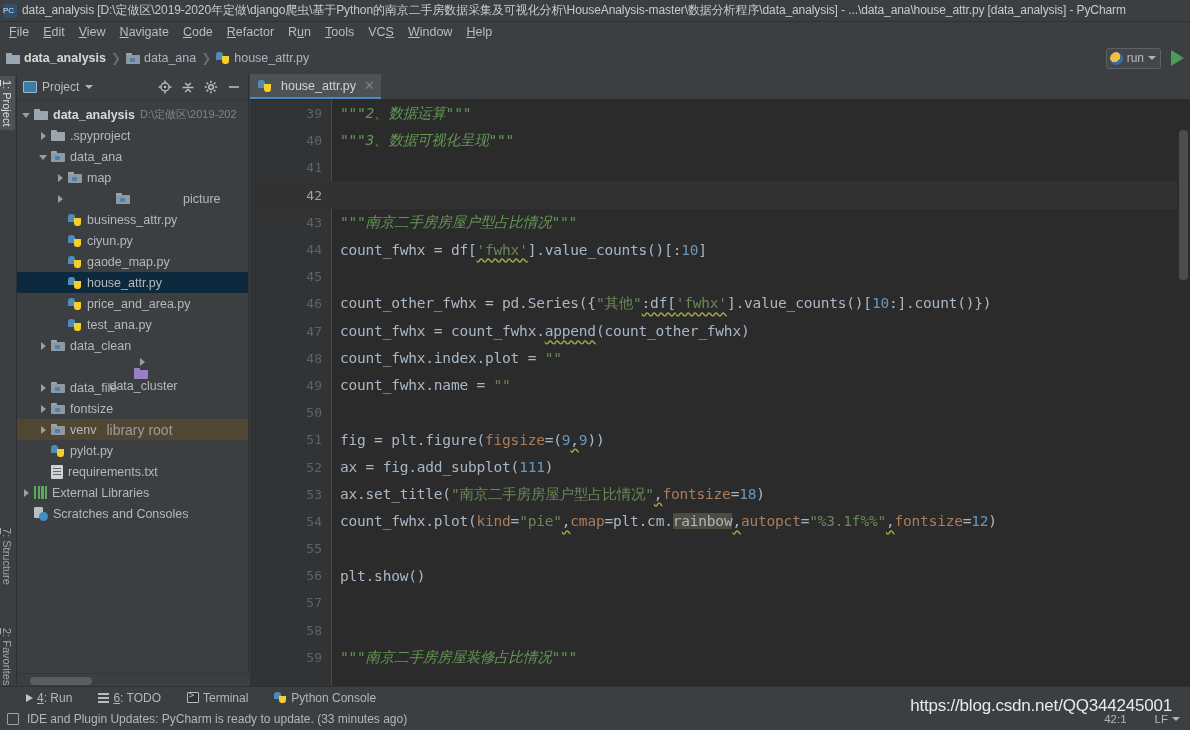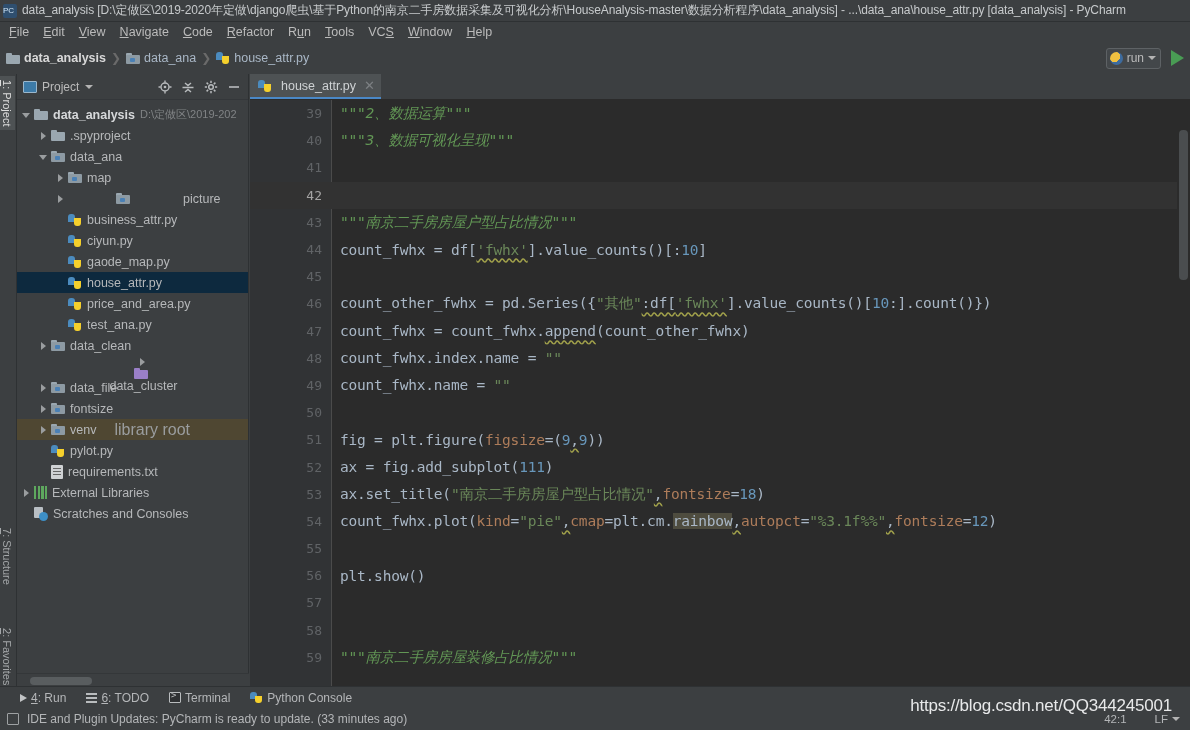--- a/index.html
+++ b/index.html
@@ -131,21 +131,21 @@
   .arrow { width: 12px; height: 12px; flex: 0 0 auto; position: relative; margin-right: 1px; }
   .arrow.closed:after { content:''; position:absolute; left:3px; top:2px;
     border-left: 5px solid #9a9d9f; border-top: 4px solid transparent;
     border-bottom: 4px solid transparent; }
   .arrow.open:after { content:''; position:absolute; left:1px; top:4px;
     border-top: 5px solid #9a9d9f; border-left: 4px solid transparent;
     border-right: 4px solid transparent; }
   .tlabel { margin-left: 1px; }
   .tlabel.bold { font-weight: bold; color: #d6d8da; }
   .tsub { font-size: 11px; color: #808385; margin-left: 5px; }
-  .tnote { font-size: 16px; color: #9a9d9f; margin-left: 18px; }
+  .tnote { font-size: 14px; color: #9a9d9f; margin-left: 10px; }
 
   .txt-ic { width: 12px; height: 14px; background: #cfd2d4; border-radius: 1px; position: relative; }
   .txt-ic:after { content:''; position:absolute; left:2px; top:3px; width:8px; height:1px;
     box-shadow: 0 0 0 0 #555, 0 3px 0 0 #666, 0 6px 0 0 #666; background:#666; }
   .lib-ic { width: 13px; height: 13px;
     background: linear-gradient(90deg, #5ea85e 0 18%, transparent 18% 28%, #5ea85e 28% 46%,
       transparent 46% 56%, #5ea85e 56% 74%, transparent 74% 84%, #5ea85e 84% 100%); }
   .scr-ic { width: 14px; height: 14px; position: relative; }
   .scr-ic:before { content:''; position:absolute; left:0; top:0; width:9px;height:11px;
     background:#b9bfc4; border-radius:1px; }
@@ -206,21 +206,21 @@
   .vscroll-e .thumb { position: absolute; right: 2px; top: 30px; width: 9px; height: 150px;
     background: #4a4d4f; border-radius: 4px; }
 
   
   .toolwin {
     position: absolute; left: 0; top: 686px; width: 1190px; height: 22px;
     background: #3c3f41; display: flex; align-items: center;
     border-top: 1px solid #2e3133;
   }
   .tw-item { display: flex; align-items: center; gap: 4px; font-size: 12px; color: #b4b6b8;
-    margin-left: 20px; cursor: default; }
+    margin-left: 26px; cursor: default; }
   .tw-item .num { text-decoration: underline; }
   .tri-ic { width: 0; height: 0; border-left: 7px solid #c2c4c6;
     border-top: 4.5px solid transparent; border-bottom: 4.5px solid transparent; }
   .todo-ic { width: 11px; height: 10px;
     background: linear-gradient(180deg, #b9bcbe 0 2px, transparent 2px 4px,
       #b9bcbe 4px 6px, transparent 6px 8px, #b9bcbe 8px 10px); }
   .term-ic { width: 12px; height: 11px; background: #2f3133; border: 1px solid #b9bcbe;
     border-radius: 1px; position: relative; }
   .term-ic:after { content:'>'; position: absolute; left: 1px; top: -3px;
     font-size: 9px; color: #b9bcbe; font-family: "DejaVu Sans Mono", monospace; }
@@ -533,21 +533,21 @@
           <div class="lrow">
             <span class="lnum">46</span>
             <span class="ltext"><span class="s-plain">count_other_fwhx = pd.Series({</span><span class="s-str">"其他"</span><span class="s-plain s-err">:df[</span><span class="s-str s-err">'fwhx'</span><span class="s-plain">].value_counts()[</span><span class="s-num">10</span><span class="s-plain">:].count()})</span></span>
           </div>
           <div class="lrow">
             <span class="lnum">47</span>
             <span class="ltext"><span class="s-plain">count_fwhx = count_fwhx.</span><span class="s-plain s-err">append</span><span class="s-plain">(count_other_fwhx)</span></span>
           </div>
           <div class="lrow">
             <span class="lnum">48</span>
-            <span class="ltext"><span class="s-plain">count_fwhx.index.name = </span><span class="s-str">""</span></span>
+            <span class="ltext"><span class="s-plain">count_fwhx.index.plot = </span><span class="s-str">""</span></span>
           </div>
           <div class="lrow">
             <span class="lnum">49</span>
             <span class="ltext"><span class="s-plain">count_fwhx.name = </span><span class="s-str">""</span></span>
           </div>
           <div class="lrow">
             <span class="lnum">50</span>
             <span class="ltext"></span>
           </div>
           <div class="lrow">

